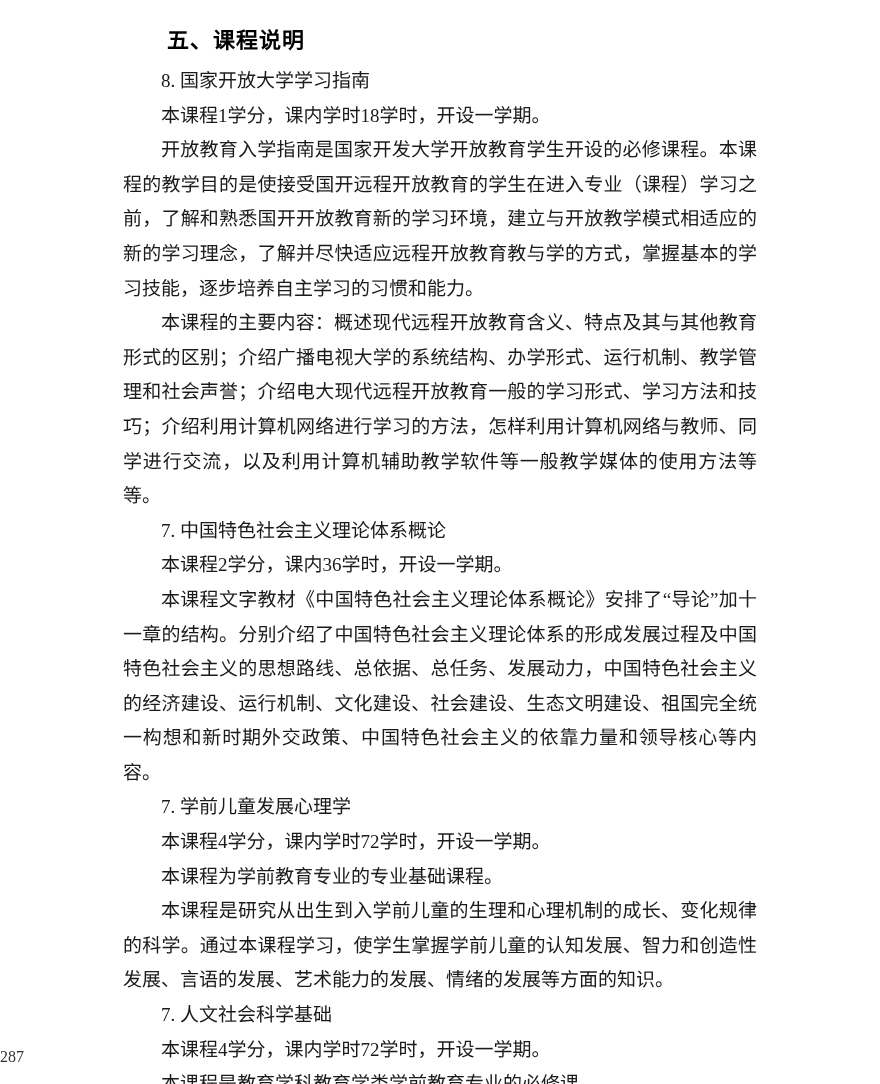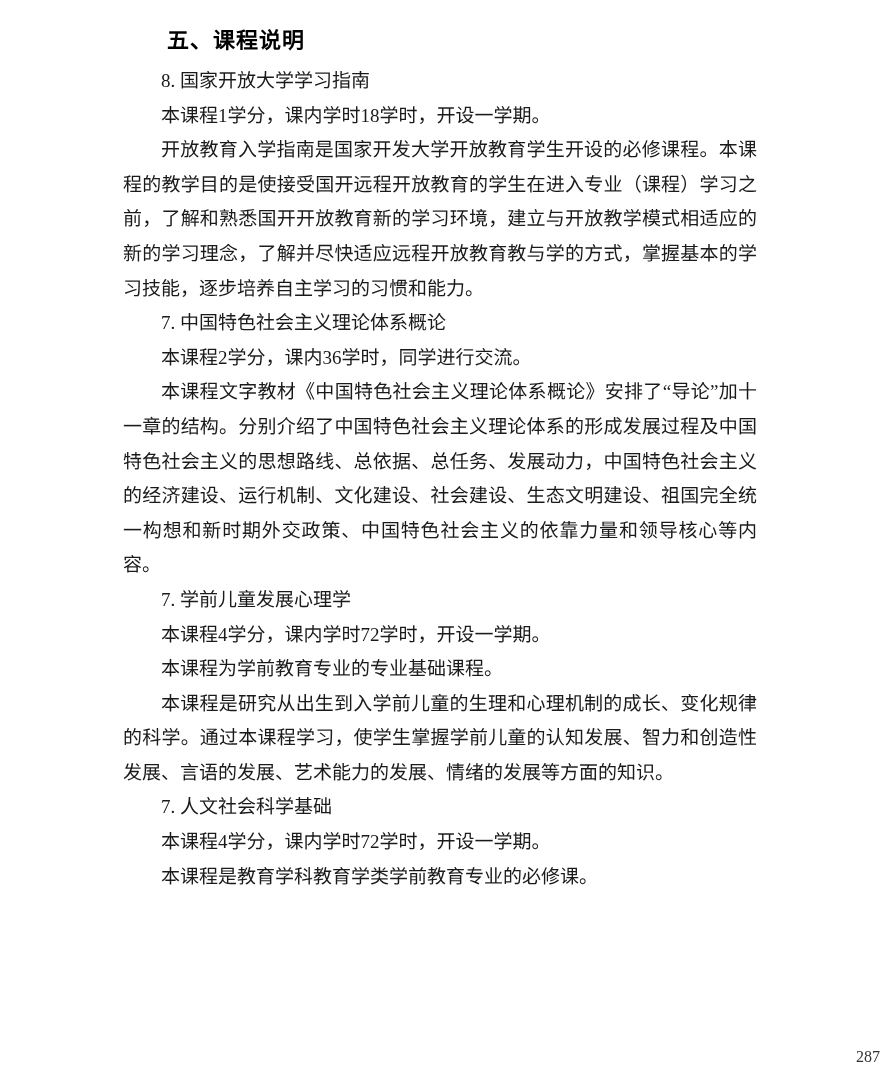--- a/index.html
+++ b/index.html
@@ -47,37 +47,38 @@
     text-justify: inter-ideograph;
     text-indent: 2em;
     color: #1a1a1a;
     word-break: break-all;
   }
   .page-number {
     position: absolute;
     bottom: 18px;
     left: 0;
     width: 880px;
-    text-align: right;
+    text-align: left;
     font-size: 16px;
     color: #333333;
     font-family: "Liberation Serif", serif;
   }
 </style>
 </head>
 <body>
 
 <div class="page">
   <div class="content">
     <h1 class="section-heading">五、课程说明</h1>
     <p class="para">8. 国家开放大学学习指南</p>
     <p class="para">本课程1学分，课内学时18学时，开设一学期。</p>
     <p class="para">开放教育入学指南是国家开发大学开放教育学生开设的必修课程。本课程的教学目的是使接受国开远程开放教育的学生在进入专业（课程）学习之前，了解和熟悉国开开放教育新的学习环境，建立与开放教学模式相适应的新的学习理念，了解并尽快适应远程开放教育教与学的方式，掌握基本的学习技能，逐步培养自主学习的习惯和能力。</p>
+    <p class="para">本课程的主要内容：概述现代远程开放教育含义、特点及其与其他教育形式的区别；介绍广播电视大学的系统结构、办学形式、运行机制、教学管理和社会声誉；介绍电大现代远程开放教育一般的学习形式、学习方法和技巧；介绍利用计算机网络进行学习的方法，怎样利用计算机网络与教师、同学进行交流，以及利用计算机辅助教学软件等一般教学媒体的使用方法等等。</p>
     <p class="para">7. 中国特色社会主义理论体系概论</p>
-    <p class="para">本课程2学分，课内36学时，同学进行交流。</p>
+    <p class="para">本课程2学分，课内36学时，开设一学期。</p>
     <p class="para">本课程文字教材《中国特色社会主义理论体系概论》安排了“导论”加十一章的结构。分别介绍了中国特色社会主义理论体系的形成发展过程及中国特色社会主义的思想路线、总依据、总任务、发展动力，中国特色社会主义的经济建设、运行机制、文化建设、社会建设、生态文明建设、祖国完全统一构想和新时期外交政策、中国特色社会主义的依靠力量和领导核心等内容。</p>
     <p class="para">7. 学前儿童发展心理学</p>
     <p class="para">本课程4学分，课内学时72学时，开设一学期。</p>
     <p class="para">本课程为学前教育专业的专业基础课程。</p>
     <p class="para">本课程是研究从出生到入学前儿童的生理和心理机制的成长、变化规律的科学。通过本课程学习，使学生掌握学前儿童的认知发展、智力和创造性发展、言语的发展、艺术能力的发展、情绪的发展等方面的知识。</p>
     <p class="para">7. 人文社会科学基础</p>
     <p class="para">本课程4学分，课内学时72学时，开设一学期。</p>
     <p class="para">本课程是教育学科教育学类学前教育专业的必修课。</p>
   </div>
   <div class="page-number">287</div>

